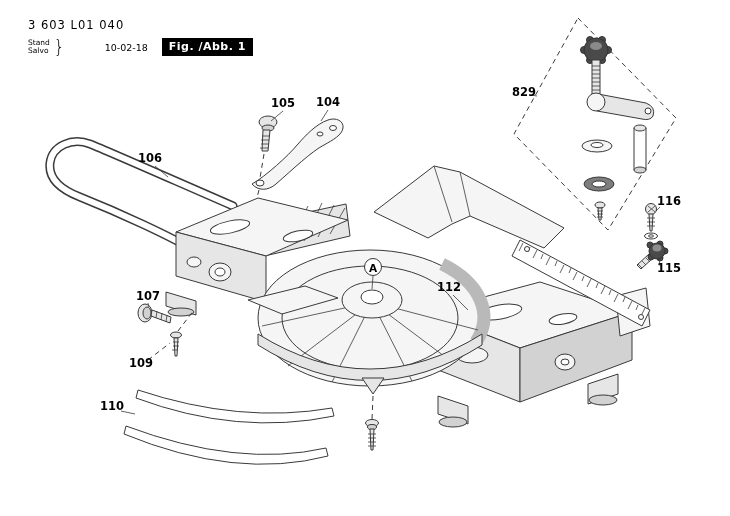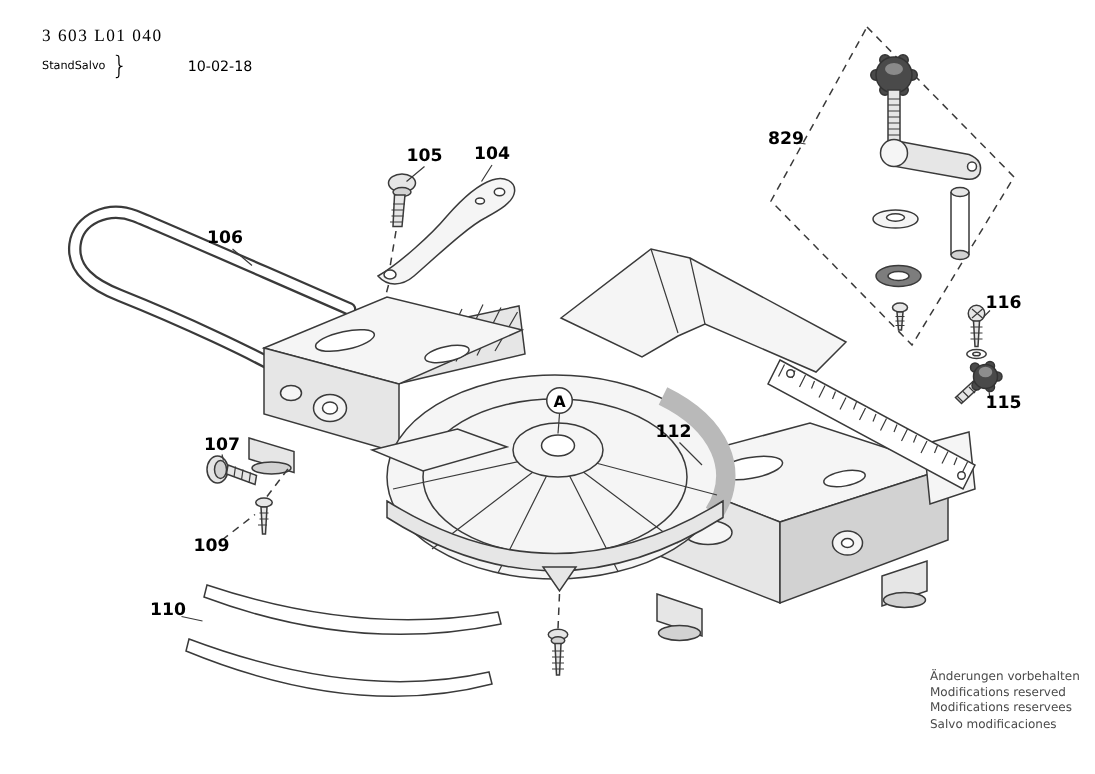--- a/index.html
+++ b/index.html
@@ -1,21 +1,21 @@
 <!DOCTYPE html>
 <html><head>
 <meta charset="utf-8">
 <style>
   html,body{margin:0;padding:0;background:#fff;}
   .stage{position:relative;width:730px;height:516px;background:#fff;overflow:hidden;
          font-family:"DejaVu Sans",sans-serif;color:#000;}
   .hdr{position:absolute;left:28px;top:18px;}
-  .part-no{font-size:11.5px;letter-spacing:1px;font-family:Liberation Serif, serif;}
+  .part-no{font-size:11.5px;letter-spacing:1px;}
   .issue-row{display:flex;align-items:center;margin-top:6px;gap:4px;}
-  .issue-col{display:flex;flex-direction:row;font-size:7.5px;line-height:8px;}
+  .issue-col{display:flex;flex-direction:column;font-size:7.5px;line-height:8px;}
   .brace{font-size:17px;font-weight:300;line-height:16px;}
   .date{font-size:9.5px;margin-right:10px;margin-left:36px;}
   .fig-badge{background:#000;color:#fff;font-size:11px;font-weight:bold;
              padding:2px 7px 3px 7px;letter-spacing:.5px;}
   .ftr{position:absolute;left:620px;top:446px;font-size:8px;line-height:10.5px;color:#4a4a4a;}
   svg{position:absolute;left:0;top:0;}
   .s{stroke:#3a3a3a;stroke-width:1;fill:none;}
   .f0{fill:#fff;stroke:#3a3a3a;stroke-width:1;}
   .f1{fill:#f5f5f5;stroke:#3a3a3a;stroke-width:1;}
   .f2{fill:#e6e6e6;stroke:#3a3a3a;stroke-width:1;}
@@ -35,20 +35,21 @@
 
   <div class="hdr">
     <div class="part-no">3 603 L01 040</div>
     <div class="issue-row">
       <div class="issue-col">
         <span>Stand</span>
         <span>Salvo</span>
       </div>
       <span class="brace">}</span>
       <span class="date">10-02-18</span>
+      <span class="fig-badge">Fig. /Abb. 1</span>
     </div>
   </div>
 
   <svg width="730" height="516" viewBox="0 0 730 516">
 
     <g>
       <path d="M233,206 C180,183 110,152 90,144 C72,137 52,146 50,163 C48,180 62,190 80,197 C120,213 170,236 197,252" stroke="#3a3a3a" stroke-width="9" fill="none" stroke-linecap="round"></path>
       <path d="M233,206 C180,183 110,152 90,144 C72,137 52,146 50,163 C48,180 62,190 80,197 C120,213 170,236 197,252" stroke="#fff" stroke-width="6" fill="none" stroke-linecap="round"></path>
     </g>
 
@@ -231,20 +232,14 @@
       <text class="lbl" x="524" y="96">829</text>
       <text class="lbl" x="669" y="205">116</text>
       <text class="lbl" x="669" y="272">115</text>
       <text class="lbl" x="449" y="291">112</text>
       <text class="lbl" x="148" y="300">107</text>
       <text class="lbl" x="141" y="367">109</text>
       <text class="lbl" x="112" y="410">110</text>
     </g>
   </svg>
 
-  <div class="ftr">
-    <div>Änderungen vorbehalten</div>
-    <div>Modifications reserved</div>
-    <div>Modifications reservees</div>
-    <div>Salvo modificaciones</div>
-  </div>
 
 </div>
 
 </body></html>

